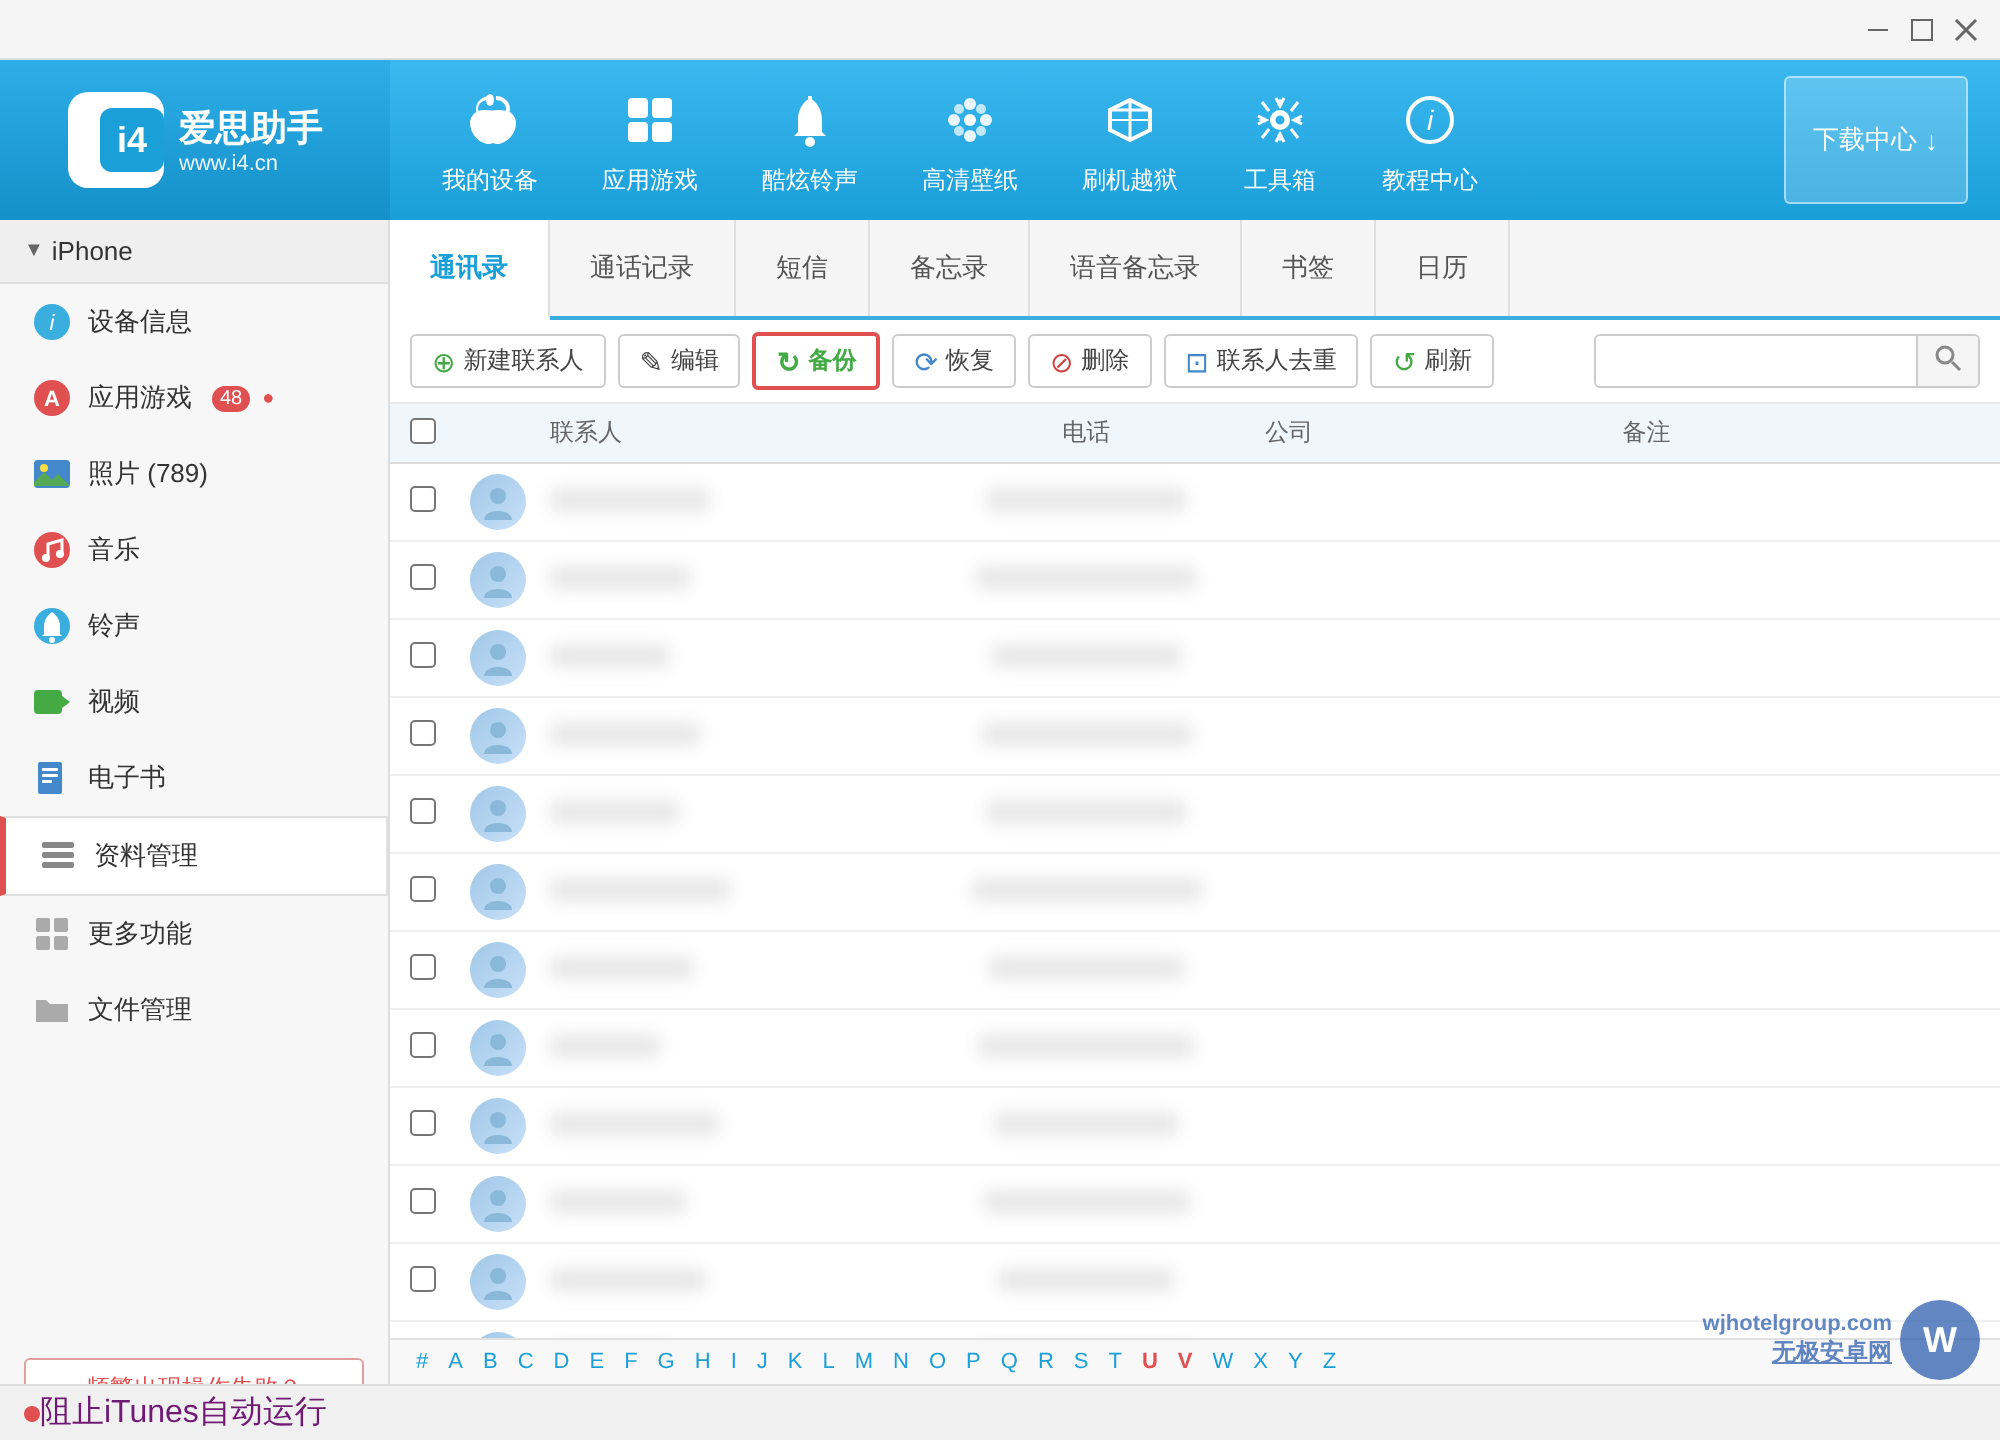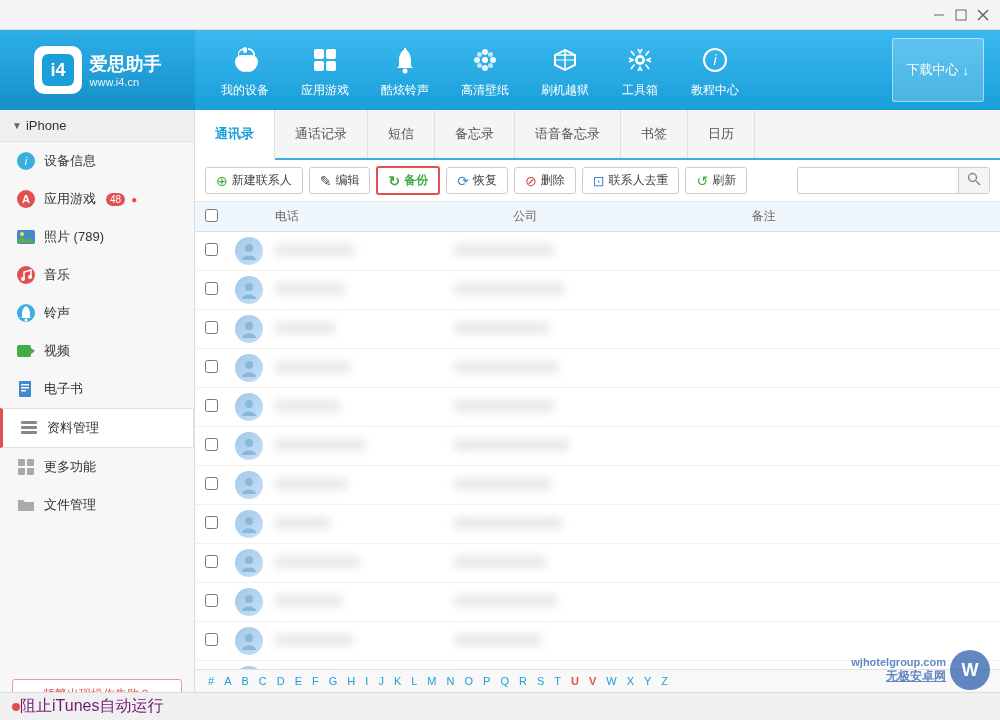--- a/index.html
+++ b/index.html
@@ -34,21 +34,21 @@
       display: flex;
       align-items: center;
       justify-content: center;
       background: linear-gradient(180deg, #2daee8 0%, #1590c8 100%);
       flex-shrink: 0;
     }
     .logo-icon {
       width: 48px; height: 48px;
       background: #fff;
       border-radius: 10px;
-      display: flex; align-items: center; justify-content: center;
+      display: flex; align-items: center; justify-content: flex-end;
       margin-right: 8px;
     }
     .logo-icon svg { width: 32px; height: 32px; }
     .logo-text { color: white; }
     .logo-text .brand { font-size: 18px; font-weight: bold; }
     .logo-text .site { font-size: 11px; opacity: 0.9; }
 
     .nav-items {
       display: flex;
       align-items: center;
@@ -252,21 +252,21 @@
       border-bottom: 1px solid #ddd;
       padding: 6px 10px;
       font-size: 12px;
       color: #666;
       position: sticky;
       top: 0;
     }
     .col-check { width: 30px; flex-shrink: 0; }
     .col-avatar { width: 40px; flex-shrink: 0; }
     .col-name { flex: 2; }
-    .col-phone { flex: 2; }
+    .col-phone { flex: 2; text-align: center; }
     .col-company { flex: 2; }
     .col-note { flex: 2; }
 
     .contact-row {
       display: flex;
       align-items: center;
       padding: 5px 10px;
       border-bottom: 1px solid #f0f0f0;
       font-size: 12px;
     }
@@ -665,20 +665,21 @@
         </div>
       </div>
     </div>
 
     <div class="contacts-table">
       <div class="table-header">
         <div class="col-check">
           <input type="checkbox" style="">
         </div>
         <div class="col-avatar"></div>
+        <div class="col-name">联系人</div>
         <div class="col-phone">电话</div>
         <div class="col-company">公司</div>
         <div class="col-note">备注</div>
       </div>
 
       <div class="contact-row">
         <div class="col-check"><input type="checkbox" style=""></div>
         <div class="col-avatar">
             <div class="contact-avatar">
               <svg width="18" height="18" viewBox="0 0 18 18">

